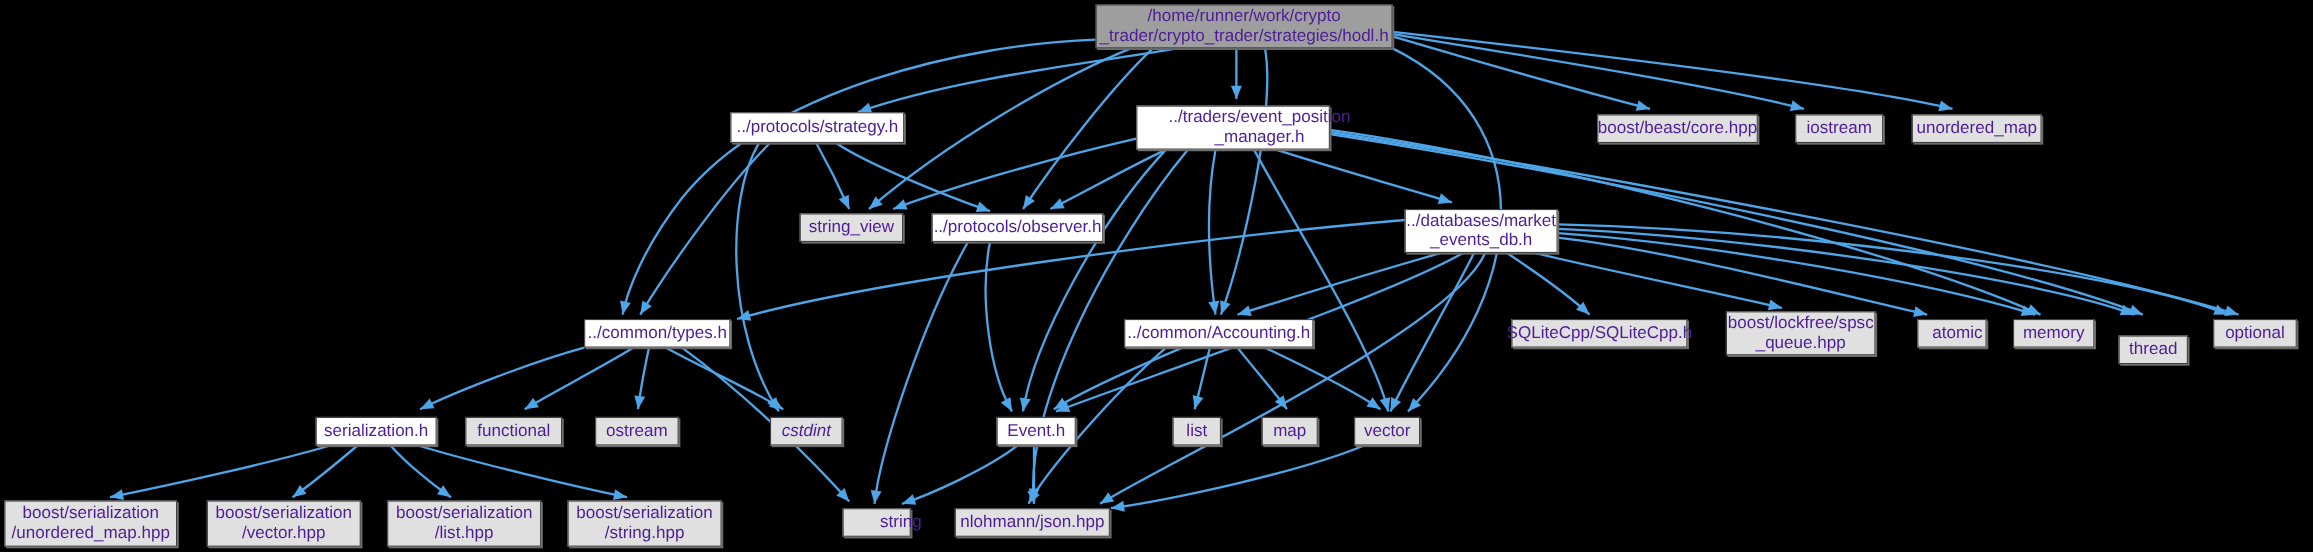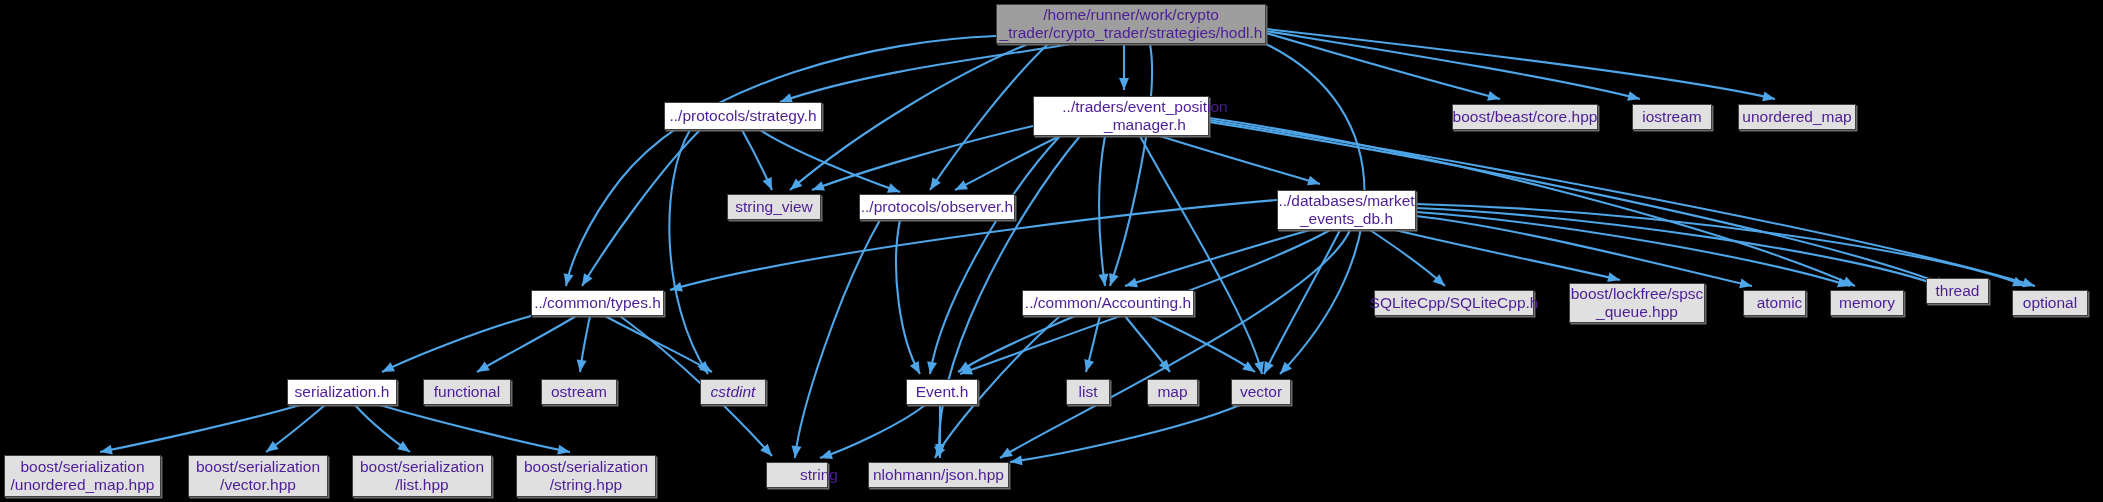--- a/index.html
+++ b/index.html
@@ -173,31 +173,31 @@
   <div id="node-layer">
       <div class="node root" style="left: 996px; top: 4px; width: 270px; height: 40px;">/home/runner/work/crypto
 _trader/crypto_trader/strategies/hodl.h</div>
       <div class="node header-local" style="left: 664px; top: 102px; width: 158px; height: 28px;">../protocols/strategy.h</div>
       <div class="node header-local" style="left: 1033px; top: 96px; width: 176px; height: 40px; padding-left: 48px;">../traders/event_position
 _manager.h</div>
       <div class="node header-ext" style="left: 1452px; top: 104px; width: 146px; height: 26px;">boost/beast/core.hpp</div>
       <div class="node header-ext" style="left: 1632px; top: 104px; width: 80px; height: 26px;">iostream</div>
       <div class="node header-ext" style="left: 1738px; top: 104px; width: 118px; height: 26px;">unordered_map</div>
       <div class="node header-ext" style="left: 727px; top: 194px; width: 94px; height: 26px;">string_view</div>
-      <div class="node header-local" style="left: 847px; top: 194px; width: 156px; height: 26px; margin-left: 12px;">../protocols/observer.h</div>
+      <div class="node header-local" style="left: 847px; top: 194px; width: 156px; height: 26px;">../protocols/observer.h</div>
       <div class="node header-local" style="left: 1277px; top: 190px; width: 139px; height: 40px;">../databases/market
 _events_db.h</div>
       <div class="node header-local" style="left: 531px; top: 290px; width: 133px; height: 26px;">../common/types.h</div>
       <div class="node header-local" style="left: 1022px; top: 290px; width: 172px; height: 26px;">../common/Accounting.h</div>
       <div class="node header-ext" style="left: 1374px; top: 290px; width: 160px; height: 26px;">SQLiteCpp/SQLiteCpp.h</div>
       <div class="node header-ext" style="left: 1569px; top: 283px; width: 136px; height: 40px;">boost/lockfree/spsc
 _queue.hpp</div>
       <div class="node header-ext" style="left: 1743px; top: 290px; width: 63px; height: 26px; padding-left: 10px;">atomic</div>
       <div class="node header-ext" style="left: 1830px; top: 290px; width: 74px; height: 26px;">memory</div>
-      <div class="node header-ext" style="left: 1926px; top: 278px; width: 63px; height: 26px;">thread</div>
+      <div class="node header-ext" style="left: 1926px; top: 305px; width: 63px; height: 26px;">thread</div>
       <div class="node header-ext" style="left: 2012px; top: 290px; width: 76px; height: 26px;">optional</div>
       <div class="node header-local" style="left: 287px; top: 379px; width: 110px; height: 26px;">serialization.h</div>
       <div class="node header-ext" style="left: 423px; top: 379px; width: 88px; height: 26px;">functional</div>
       <div class="node header-ext" style="left: 541px; top: 379px; width: 76px; height: 26px;">ostream</div>
       <div class="node header-ext" style="left: 700px; top: 379px; width: 66px; height: 26px; font-style: italic;">cstdint</div>
       <div class="node header-local" style="left: 906px; top: 379px; width: 72px; height: 26px;">Event.h</div>
       <div class="node header-ext" style="left: 1066px; top: 379px; width: 44px; height: 26px;">list</div>
       <div class="node header-ext" style="left: 1147px; top: 379px; width: 51px; height: 26px;">map</div>
       <div class="node header-ext" style="left: 1231px; top: 379px; width: 60px; height: 26px;">vector</div>
       <div class="node header-ext" style="left: 4px; top: 455px; width: 157px; height: 42px;">boost/serialization

